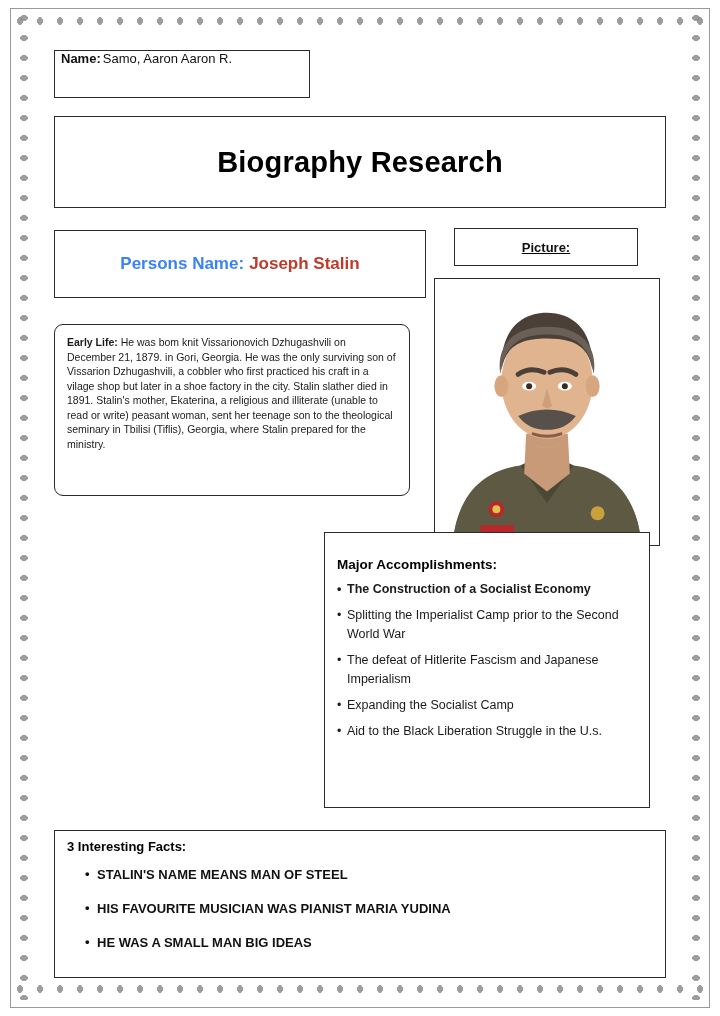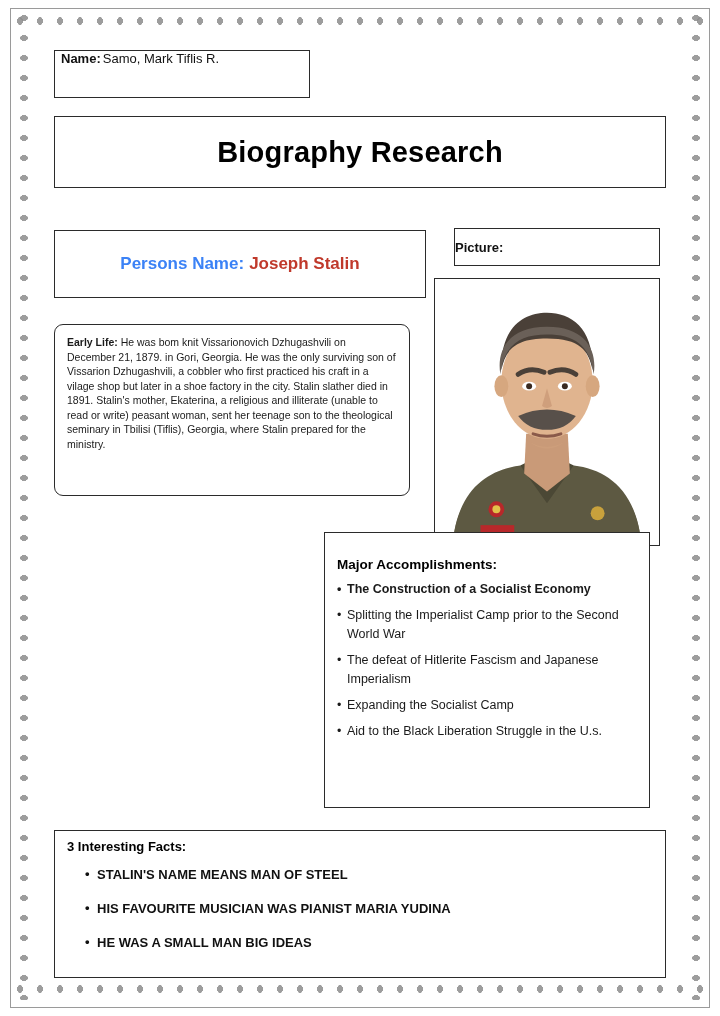--- a/index.html
+++ b/index.html
@@ -106,39 +106,39 @@
   }
   .name-label {
     font-size: 13px; font-weight: bold; color: #111;
   }
   .name-value {
     font-size: 13px; color: #111; margin-left: 2px;
   }
 
   
   .title-box {
-    left: 18px; top: 82px; width: 612px; height: 72px;
+    left: 18px; top: 82px; width: 612px; height: 92px;
     display: flex; align-items: center; justify-content: center;
   }
   .title-text {
     font-size: 29px; font-weight: bold; color: #000; letter-spacing: .2px;
   }
 
   
   .person-box {
     left: 18px; top: 196px; width: 372px; height: 68px;
     display: flex; align-items: center; justify-content: center;
   }
   .person-label { font-size: 17px; font-weight: bold; color: #3b82f6; }
   .person-value { font-size: 17px; font-weight: bold; color: #c0392b; margin-left: 5px; }
 
   
   .picture-label-box {
-    left: 418px; top: 194px; width: 206px; height: 38px;
-    display: flex; align-items: center; 
+    left: 418px; top: 194px; width: 184px; height: 38px;
+    display: flex; align-items: center; justify-content: center; text-decoration: underline;
   }
   .picture-label { font-size: 13px; font-weight: bold; color: #111; }
 
   
   .picture-box {
     left: 398px; top: 244px; width: 226px; height: 268px;
     padding: 0; overflow: hidden;
   }
   .portrait {
     width: 100%; height: 100%;
@@ -214,21 +214,21 @@
   <div class="scan-noise strip-top"></div>
   <div class="scan-noise strip-bottom"></div>
   <div class="scan-noise strip-left"></div>
   <div class="scan-noise strip-right"></div>
 
   <div class="sheet">
 
     <div class="box name-box">
       <span class="name-label">Name</span>
         <span class="name-label">:</span>
-      <span class="name-value">Samo, Mark Tiflis R.</span>
+      <span class="name-value">Samo, Aaron Aaron R.</span>
     </div>
 
     <div class="box title-box">
       <span class="title-text">Biography Research</span>
     </div>
 
     <div class="box person-box">
       <span class="person-label">Persons Name</span>
         <span class="person-label">:</span>
       <span class="person-value">Joseph Stalin</span>

